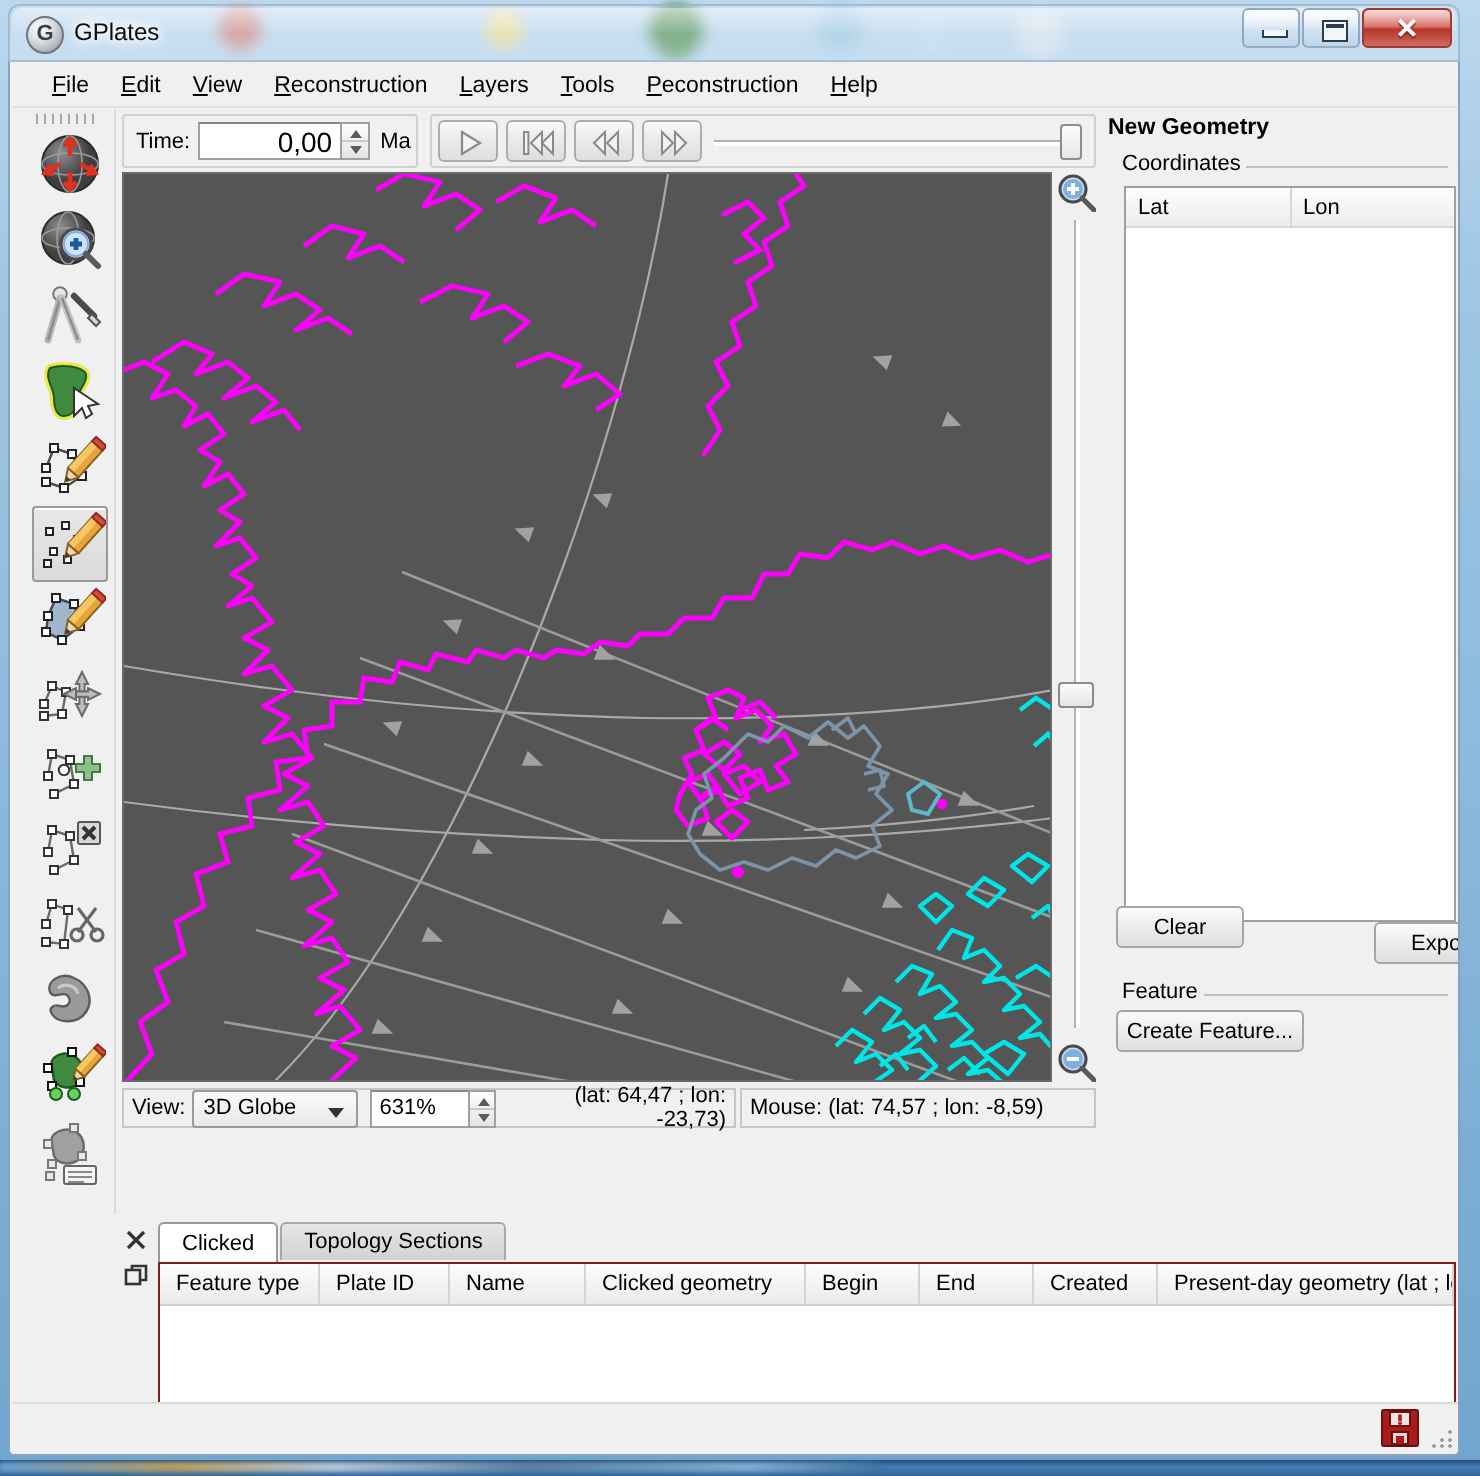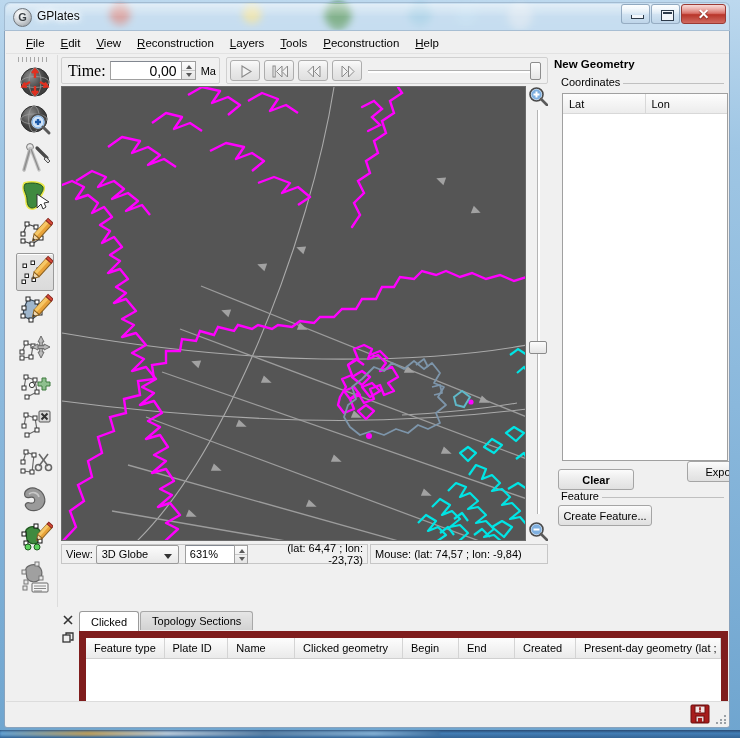--- a/index.html
+++ b/index.html
@@ -137,21 +137,21 @@
     position:absolute;left:55px;top:2px;width:487px;height:552px;
   }
   #timebar{
     position:absolute;left:0;top:0;width:487px;height:31px;
     background:#f0f0f0;display:flex;align-items:center;
   }
   .tb-group{
     display:flex;align-items:center;height:27px;box-sizing:border-box;
     border:1px solid #d0d0d0;border-radius:2px;background:#f0f0f0;padding:0 3px;
   }
-  .tb-label{font-size:16px;margin:0 4px 0 3px;color:#000;font-family:Liberation Serif, serif;}
+  .tb-label{font-size:11px;margin:0 4px 0 3px;color:#000;}
   .time-field{
     width:72px;height:19px;box-sizing:border-box;background:#fff;
     border:1px solid #a0a0a0;border-top-color:#828790;
     text-align:right;padding:1px 4px 0 0;font-size:14px;color:#000;
     font-family:"Liberation Sans", sans-serif;line-height:17px;
   }
   .spinner{
     width:15px;height:19px;box-sizing:border-box;margin-left:-1px;
     border:1px solid #a0a0a0;background:linear-gradient(180deg,#fdfdfd,#e4e4e4);
     display:flex;flex-direction:column;
@@ -273,21 +273,21 @@
     display:flex;align-items:center;font-size:11px;color:#000;
     border:1px solid #a8a8a8;border-bottom:none;border-radius:3px 3px 0 0;
     background:linear-gradient(180deg,#e6e6e6,#d2d2d2);
     margin-right:1px;
   }
   .tab.active{
     height:21px;background:#fff;border-color:#9a9a9a;border-bottom:1px solid #fff;
   }
   #clickedtable{
     position:absolute;left:18px;top:20px;width:649px;height:95px;box-sizing:border-box;
-    border:7px solid #7f1d1d;background:#fff;
+    border:1px solid #7f1d1d;background:#fff;
   }
   .tbl-head{display:flex;height:21px;box-sizing:border-box;border-bottom:1px solid #d0d0d0;}
   .tbl-head div{
     box-sizing:border-box;height:20px;display:flex;align-items:center;padding-left:8px;
     background:linear-gradient(180deg,#fdfdfd,#eaeaea);border-right:1px solid #d4d4d4;
     font-size:11px;color:#000;white-space:nowrap;overflow:hidden;
   }
   .hscroll{
     position:absolute;left:2px;bottom:2px;width:643px;height:16px;
     background:#f0f0f0;border:1px solid #cfcfcf;box-sizing:border-box;display:flex;align-items:center;
@@ -802,40 +802,40 @@
               <span class="arrow"></span>
             </div>
             <div class="zoom-field">631%</div>
             <div class="spinner" style="margin-left:-1px;">
               <div class="sp-up"></div>
               <div class="sp-dn"></div>
             </div>
             <span style="margin-left:8px;">(lat: 64,47 ; lon: -23,73)</span>
           </div>
           <div class="sb-cell" style="flex:1;margin-left:2px;">
-            <span>Mouse: (lat: 74,57 ; lon: -9,84)</span>
+            <span>Mouse: (lat: 74,57 ; lon: -8,59)</span>
           </div>
         </div>
       </div>
 
       <div id="rightdock">
         <div class="dock-title">New Geometry</div>
 
         <div class="groupbox" style="left:4px;top:22px;width:170px;height:404px;">
           <div class="gb-line" style="left:56px;width:114px;"></div>
           <div class="gb-label">Coordinates</div>
           <div class="coordtable">
             <div class="ct-head">
               <div style="width:83px;">Lat</div>
               <div style="width:82px;border-right:none;">Lon</div>
             </div>
           </div>
         </div>
 
-        <div class="btn" style="position:absolute;left:8px;top:414px;width:76px;font-weight:bold;">
+        <div class="btn" style="position:absolute;left:8px;top:398px;width:64px;">
           <span>Clear</span>
         </div>
         <div class="btn" style="position:absolute;left:96px;top:406px;width:78px;margin-left:41px;">
           <span>Export...</span>
         </div>
 
         <div class="groupbox" style="left:4px;top:436px;width:170px;height:46px;">
           <div class="gb-line" style="left:46px;width:124px;"></div>
           <div class="gb-label">Feature</div>
           <div class="btn" style="position:absolute;left:4px;top:14px;width:94px;">

